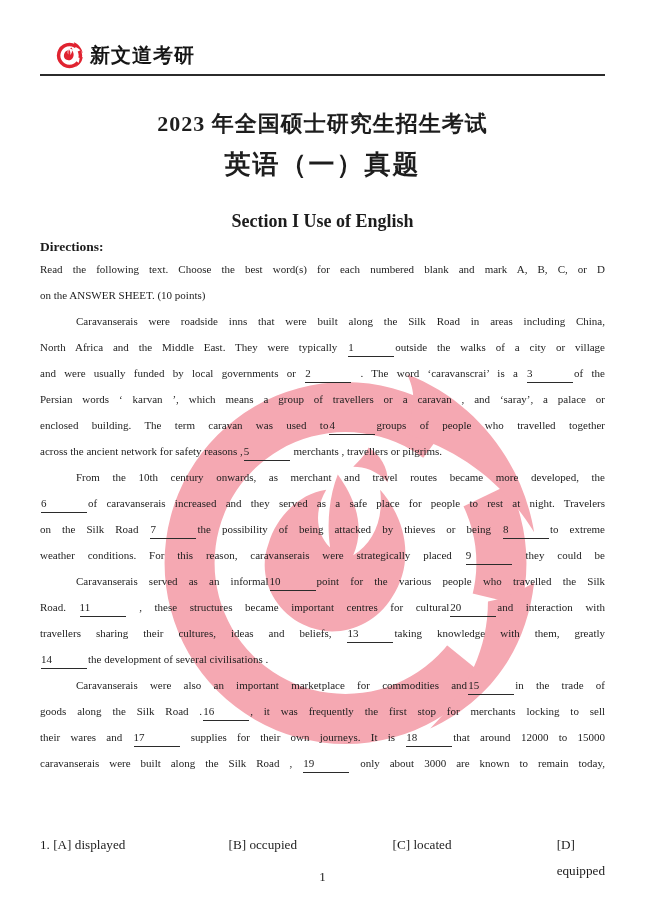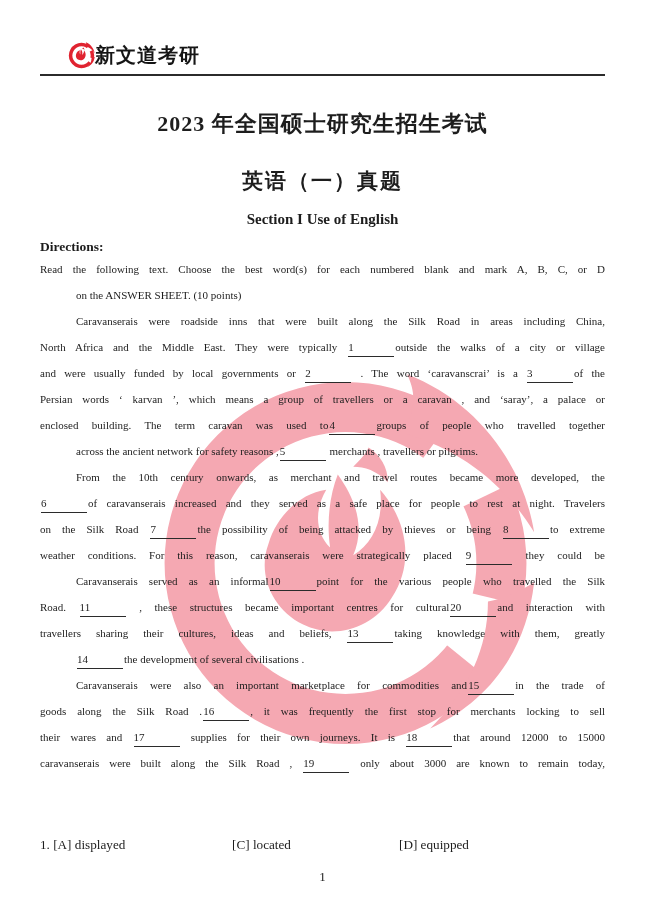--- a/index.html
+++ b/index.html
@@ -7,22 +7,22 @@
     position:relative;
     width:645px;height:912px;
     margin:0 auto;
     background:#ffffff;
     overflow:hidden;
     font-family:"Liberation Serif","DejaVu Serif",serif;
     color:#1d1d1d;
   }
   
   .brand{
-    position:absolute;left:68px;top:42px;
-    display:flex;align-items:center;
+    position:absolute;left:56px;top:42px;
+    display:flex;align-items:center;gap:7px;
     z-index:2;
   }
   .brand-icon{width:27px;height:27px;display:block;}
   .brand-text{
     font-family:"Liberation Sans","DejaVu Sans",sans-serif;
     font-weight:bold;font-size:20px;letter-spacing:1px;color:#151515;
   }
   .header-rule{
     position:absolute;left:40px;right:40px;top:74px;
     height:2px;background:#2b2b2b;z-index:2;
@@ -33,43 +33,43 @@
     z-index:0;pointer-events:none;
   }
   .watermark svg{width:100%;height:100%;}
   
   .content{position:relative;z-index:1;}
   .title-main{
     margin:10px;position:absolute;left:0;right:0;top:99px;
     text-align:center;font-size:22px;font-weight:bold;letter-spacing:1px;
   }
   .title-sub{
-    margin:0;position:absolute;left:0;right:0;top:167px;
-    text-align:center;font-size:21px;font-weight:bold;letter-spacing:2px;
+    margin:0;position:absolute;left:0;right:0;top:147px;
+    text-align:center;font-size:26px;font-weight:bold;letter-spacing:2px;
   }
   .section-heading{
     margin:0;position:absolute;left:0;right:0;top:211px;
-    text-align:center;font-size:15px;font-weight:bold;
+    text-align:center;font-size:18px;font-weight:bold;
   }
   .directions-label{
     margin:0;position:absolute;left:40px;top:239px;
     font-size:13.5px;font-weight:bold;
   }
   
   .passage{
     position:absolute;left:40px;top:256px;width:565px;
     font-size:11px;line-height:26px;
   }
   .line{
     text-align:justify;
     text-align-last:justify;
     white-space:normal;
     height:26px;overflow:visible;
   }
-  .line.last{text-align-last:left;margin-left:36px;}
+  .line.last{text-align-last:left;}
   .line.indent{text-indent:36px;}
   .blank{
     display:inline-block;
     min-width:46px;
     border-bottom:1px solid #2b2b2b;
     text-align:center;
     text-indent:0;
     line-height:17px;
     margin:0 1px;
   }
@@ -152,19 +152,20 @@
         <div class="line">travellers sharing their cultures, ideas and beliefs, <span class="blank">13</span>taking knowledge with them, greatly</div>
         <div class="line last"><span class="blank">14</span>the development of several civilisations .</div>
         <div class="line indent">Caravanserais were also an important marketplace for commodities and<span class="blank">15</span>in the trade of</div>
         <div class="line">goods along the Silk Road .<span class="blank">16</span>, it was frequently the first stop for merchants locking to sell</div>
         <div class="line">their wares and <span class="blank">17</span> supplies for their own journeys. It is <span class="blank">18</span>that around 12000 to 15000</div>
         <div class="line">caravanserais were built along the Silk Road , <span class="blank">19</span> only about 3000 are known to remain today,</div>
       </div>
 
     <div class="options-row">
       <span class="opt-cell opt-q"><span>1.</span> <span>[A] displayed</span></span>
+      <span class="opt-cell opt-b">[B] occupied</span>
       <span class="opt-cell opt-c">[C] located</span>
       <span class="opt-cell opt-d">[D] equipped</span>
     </div>
 
     <div class="page-number">1</div>
   </div>
 </div>
 
 </body></html>

